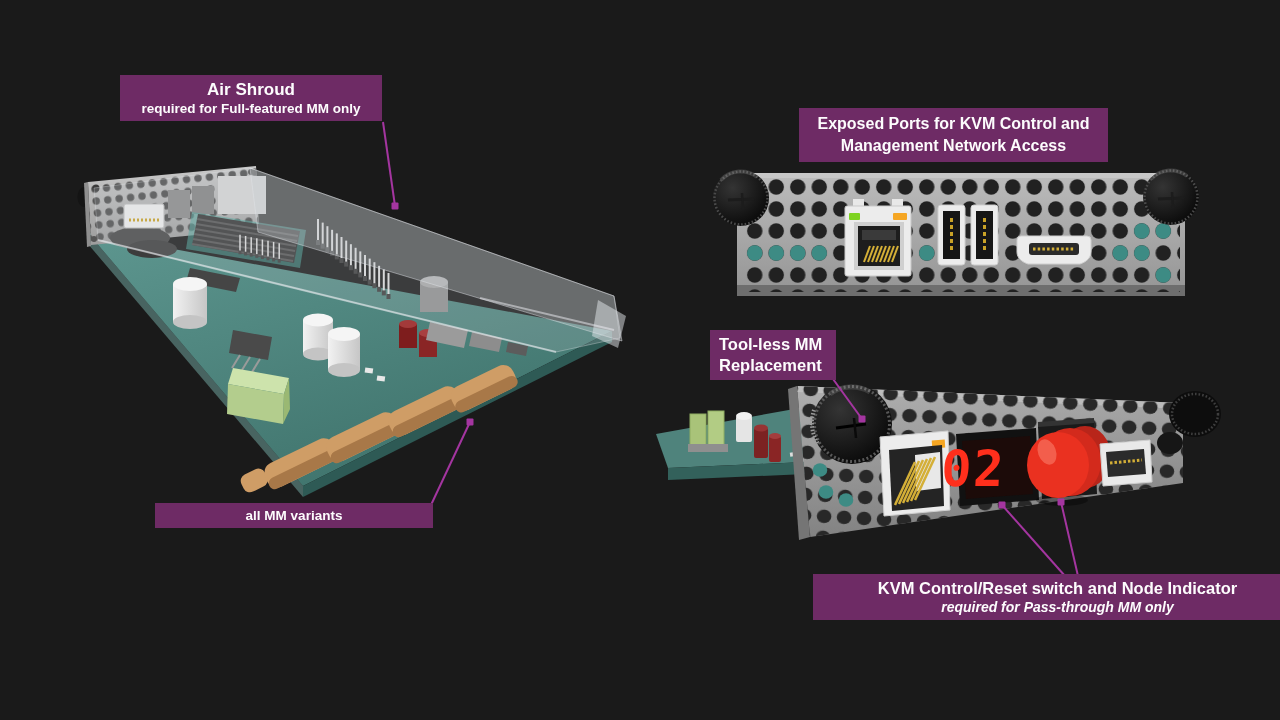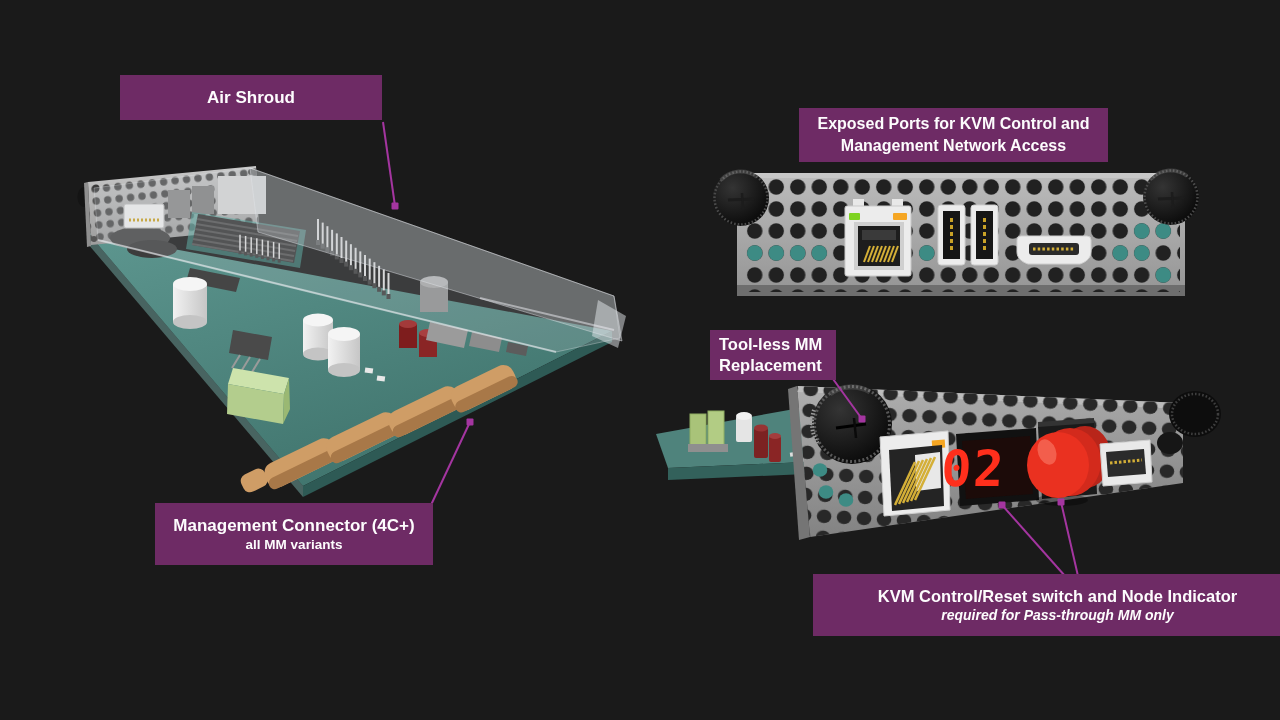--- a/index.html
+++ b/index.html
@@ -1,20 +1,20 @@
 <!DOCTYPE html>
 <html><head>
 <meta charset="utf-8">
 <style>
   html,body{margin:0;padding:0;background:#191919;}
   #canvas{position:relative;width:1280px;height:720px;background:#1a1a1a;overflow:hidden;
           font-family:"Liberation Sans",sans-serif;}
   #scene{position:absolute;left:0;top:0;width:1280px;height:720px;}
   .callout-label{position:absolute;background:#6e2b65;color:#fdfcfd;box-sizing:border-box;
-                 text-align:center;padding:12px 8px;z-index:5;}
+                 text-align:center;padding:4px 8px;z-index:5;}
   .lbl-title{font-weight:bold;font-size:17px;line-height:21px;white-space:nowrap;}
   .lbl-line{font-weight:bold;font-size:16px;line-height:22px;white-space:nowrap;}
   .lbl-sub{font-weight:bold;font-size:13.5px;line-height:17px;white-space:nowrap;}
   .lbl-sub.italic{font-style:italic;font-size:14px;text-align:center;}
   #lbl-air{left:120px;top:75px;width:262px;}
   #lbl-ports{left:799px;top:108px;width:309px;padding:5px 8px;}
   #lbl-toolless{left:710px;top:330px;width:126px;text-align:left;padding:4px 9px;}
   #lbl-toolless .lbl-line{font-size:16.5px;line-height:21px;}
   #lbl-mgmt{left:155px;top:503px;width:278px;}
   #lbl-kvm{left:813px;top:574px;width:489px;}
@@ -391,34 +391,34 @@
     <rect x="858.5" y="415.5" width="7" height="7" rx="1" fill="#a435a0" stroke="none"></rect>
     <line x1="1065" y1="576" x2="1002" y2="505"></line>
     <rect x="998.5" y="501.5" width="7" height="7" rx="1" fill="#a435a0" stroke="none"></rect>
     <line x1="1078" y1="576" x2="1061" y2="502"></line>
     <rect x="1057.5" y="498.5" width="7" height="7" rx="1" fill="#a435a0" stroke="none"></rect>
   </g>
 </svg>
 
 <div class="callout-label" id="lbl-air">
   <div class="lbl-title">Air Shroud</div>
+  <div class="lbl-sub">required for Full-featured MM only</div>
 </div>
 
 <div class="callout-label" id="lbl-ports">
   <div class="lbl-line">Exposed Ports for KVM Control and</div>
   <div class="lbl-line">Management Network Access</div>
 </div>
 
 <div class="callout-label" id="lbl-toolless">
   <div class="lbl-line">Tool-less MM</div>
   <div class="lbl-line">Replacement</div>
 </div>
 
 <div class="callout-label" id="lbl-mgmt">
-  <div class="lbl-title">Management Connector (4C+)</div>
   <div class="lbl-sub">all MM variants</div>
 </div>
 
 <div class="callout-label" id="lbl-kvm">
   <div class="lbl-title">KVM Control/Reset switch and Node Indicator</div>
   <div class="lbl-sub italic">required for Pass-through MM only</div>
 </div>
 
 </div>
 

